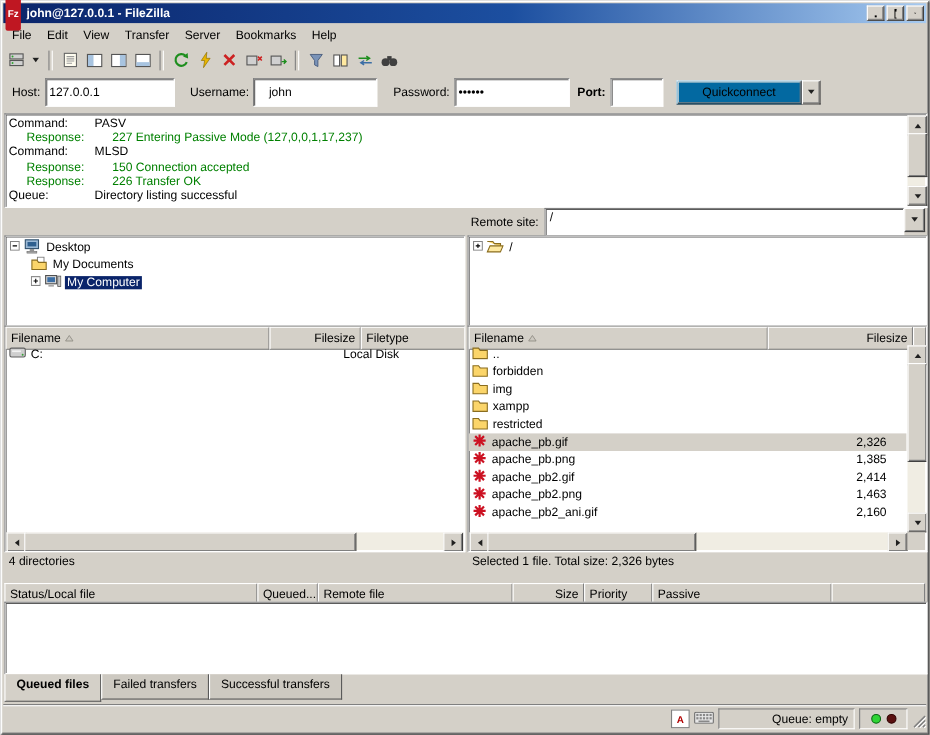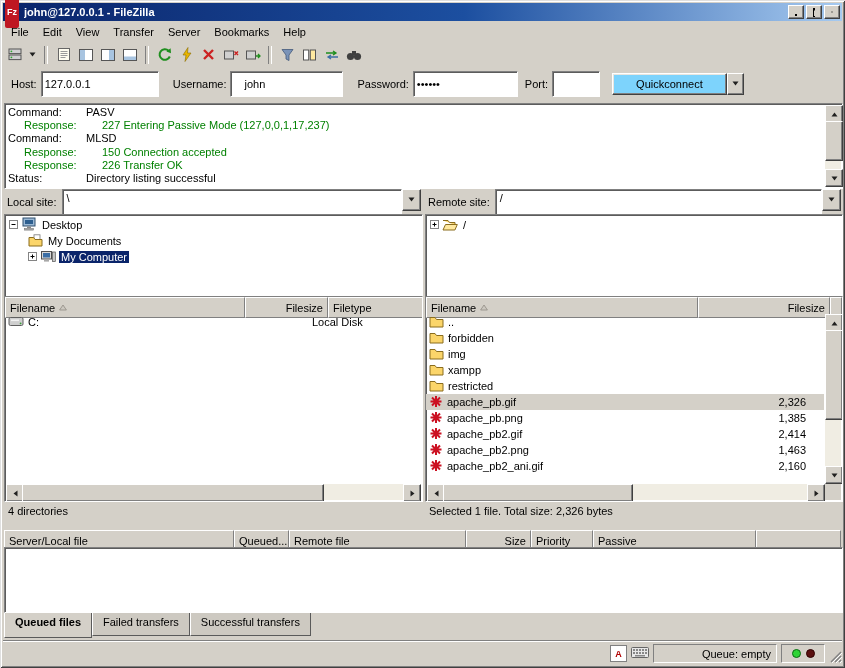--- a/index.html
+++ b/index.html
@@ -19,21 +19,21 @@
   .menuitem{padding:2px 7px;}
   .toolbar{position:absolute;left:4px;top:41px;right:4px;height:27px;display:flex;align-items:center;gap:1px;}
   .ti{width:21px;height:21px;display:flex;align-items:center;justify-content:center;flex:none;}
   .ti.narrow{width:13px;}
   .tsep{width:2px;height:18px;border-left:1px solid #808080;border-right:1px solid #fff;margin:0 4px;flex:none;}
   
   .quickbar{position:absolute;left:4px;top:68px;right:4px;height:31px;display:flex;align-items:center;}
   .qlabel{margin:0 4px 0 7px;white-space:nowrap;}
   .txt{height:20px;background:#fff;border:1px solid;border-color:#808080 #fff #fff #808080;
     box-shadow:inset 1px 1px 0 #5c5c5c;padding:2px 3px;font-family:"Liberation Sans",sans-serif;font-size:11px;outline:none;}
-  .btn{height:22px;background:#7dd3fc;border:1px solid;border-color:#fff #404040 #404040 #fff;
+  .btn{height:22px;background:#0369a1;border:1px solid;border-color:#fff #404040 #404040 #fff;
     box-shadow:inset -1px -1px 0 #808080,inset 1px 1px 0 #E8E6E0;padding:0 23px;font-family:"Liberation Sans",sans-serif;font-size:11px;}
   .dropbtn{width:17px;height:22px;background:#D4D0C8;border:1px solid;border-color:#fff #404040 #404040 #fff;
     box-shadow:inset -1px -1px 0 #808080;display:flex;align-items:center;justify-content:center;padding:0;}
   
   .log{position:absolute;left:4px;top:103px;width:837px;height:84px;background:#fff;
     border:1px solid;border-color:#808080 #fff #fff #808080;box-shadow:inset 1px 1px 0 #5c5c5c;}
   .loglines{position:absolute;left:3px;top:2px;right:19px;bottom:2px;overflow:hidden;}
   .logline{display:flex;line-height:13.2px;white-space:nowrap;}
   .logpfx{width:78px;flex:none;}
   .green{color:#008000;padding-left:16px;}
@@ -228,21 +228,21 @@
       </span>
   </div>
 
   <div class="quickbar">
     <span class="qlabel">Host:</span>
     <input class="txt" style="width: 110px;" value="127.0.0.1">
     <span class="qlabel" style="margin-left:14px;">Username:</span>
     <input class="txt" style="width: 95px; padding-left: 13px;" value="john">
     <span class="qlabel" style="margin-left:14px;">Password:</span>
     <input class="txt" style="width: 97px;" value="••••••">
-    <span class="qlabel" style="">Port:</span>
+    <span class="qlabel" style="font-weight:bold;">Port:</span>
     <input class="txt" style="width: 40px;" value="">
     <button class="btn" style="margin-left:12px;">Quickconnect</button>
     <button class="dropbtn">
         <svg width="7" height="5">
           <path d="M0.5 0.5 L6.5 0.5 L3.5 4.5 Z" fill="#202020"></path>
         </svg>
       </button>
   </div>
 
   <div class="log">
@@ -261,50 +261,39 @@
         </div>
       <div class="logline green">
           <span class="logpfx">Response:</span>
           <span>150 Connection accepted</span>
         </div>
       <div class="logline green">
           <span class="logpfx">Response:</span>
           <span>226 Transfer OK</span>
         </div>
       <div class="logline">
-          <span class="logpfx">Status:</span>
+          <span class="logpfx">Queue:</span>
           <span>Directory listing successful</span>
         </div>
     </div>
     <div class="sbv" style="top:1px;right:1px;bottom:1px;width:16px;">
       <span class="sbtn" style="top:0;left:0;">
           <svg width="7" height="5">
             <path d="M3.5 0.5 L6.5 4.5 H0.5 Z" fill="#202020"></path>
           </svg>
         </span>
       <span class="sthumb" style="top:16px;left:0;width:16px;height:38px;"></span>
       <span class="sbtn" style="bottom:0;left:0;">
           <svg width="7" height="5">
             <path d="M0.5 0.5 L6.5 0.5 L3.5 4.5 Z" fill="#202020"></path>
           </svg>
         </span>
     </div>
   </div>
 
-  <div class="siterow" style="left:4px;top:191px;width:417px;height:21px;">
-    <span style="margin:0 5px 0 3px;">Local site:</span>
-    <div class="combo">
-      <span class="cval">\</span>
-      <span class="cbtn">
-          <svg width="7" height="5">
-            <path d="M0.5 0.5 L6.5 0.5 L3.5 4.5 Z" fill="#202020"></path>
-          </svg>
-        </span>
-    </div>
-  </div>
   <div class="siterow" style="left:425px;top:191px;width:416px;height:21px;">
     <span style="margin:0 5px 0 3px;">Remote site:</span>
     <div class="combo">
       <span class="cval">/</span>
       <span class="cbtn">
           <svg width="7" height="5">
             <path d="M0.5 0.5 L6.5 0.5 L3.5 4.5 Z" fill="#202020"></path>
           </svg>
         </span>
     </div>
@@ -562,21 +551,21 @@
         </span>
     </div>
     <div style="position:absolute;right:1px;bottom:1px;width:16px;height:16px;background:#D4D0C8;"></div>
   </div>
 
   <div class="statustext" style="left:8px;top:505px;">4 directories</div>
   <div class="statustext" style="left:429px;top:505px;">Selected 1 file. Total size: 2,326 bytes</div>
 
   <div class="qhdr">
     <span class="hcell">
-        <span>Server/Local file</span>
+        <span>Status/Local file</span>
       </span>
     <span class="hcell">
         <span>Queued...</span>
       </span>
     <span class="hcell">
         <span>Remote file</span>
       </span>
     <span class="hcell ra">
         <span>Size</span>
       </span>

